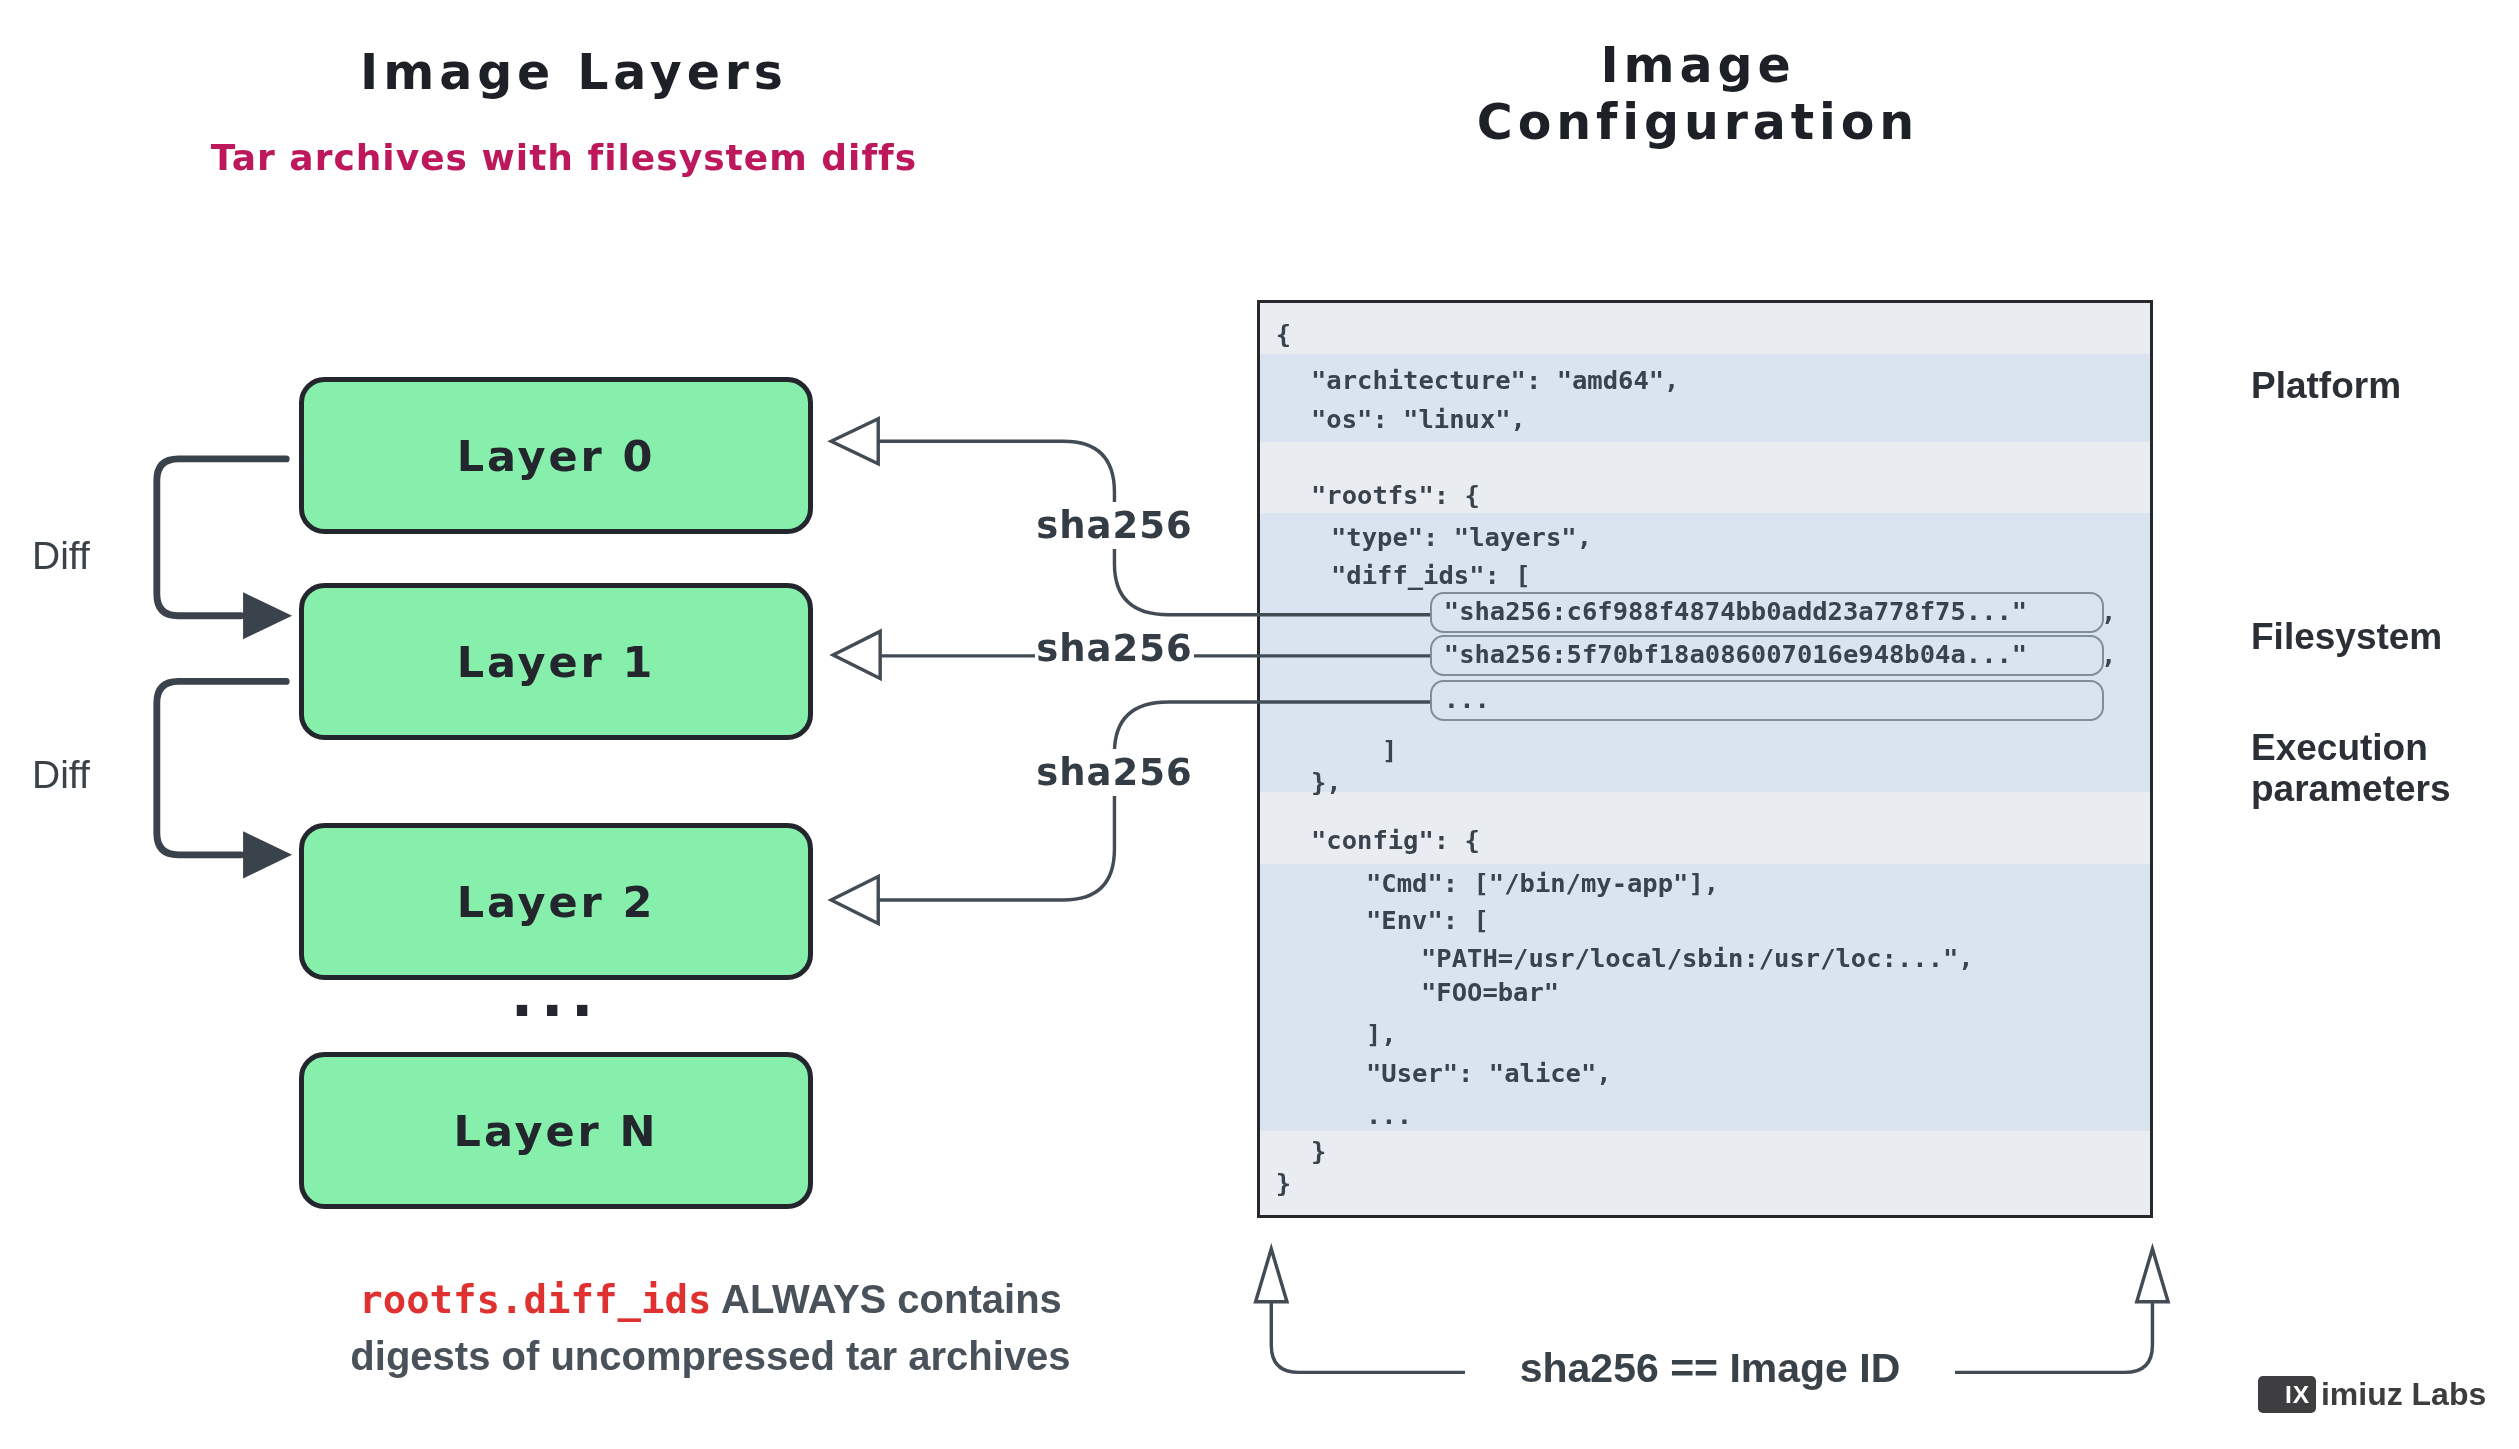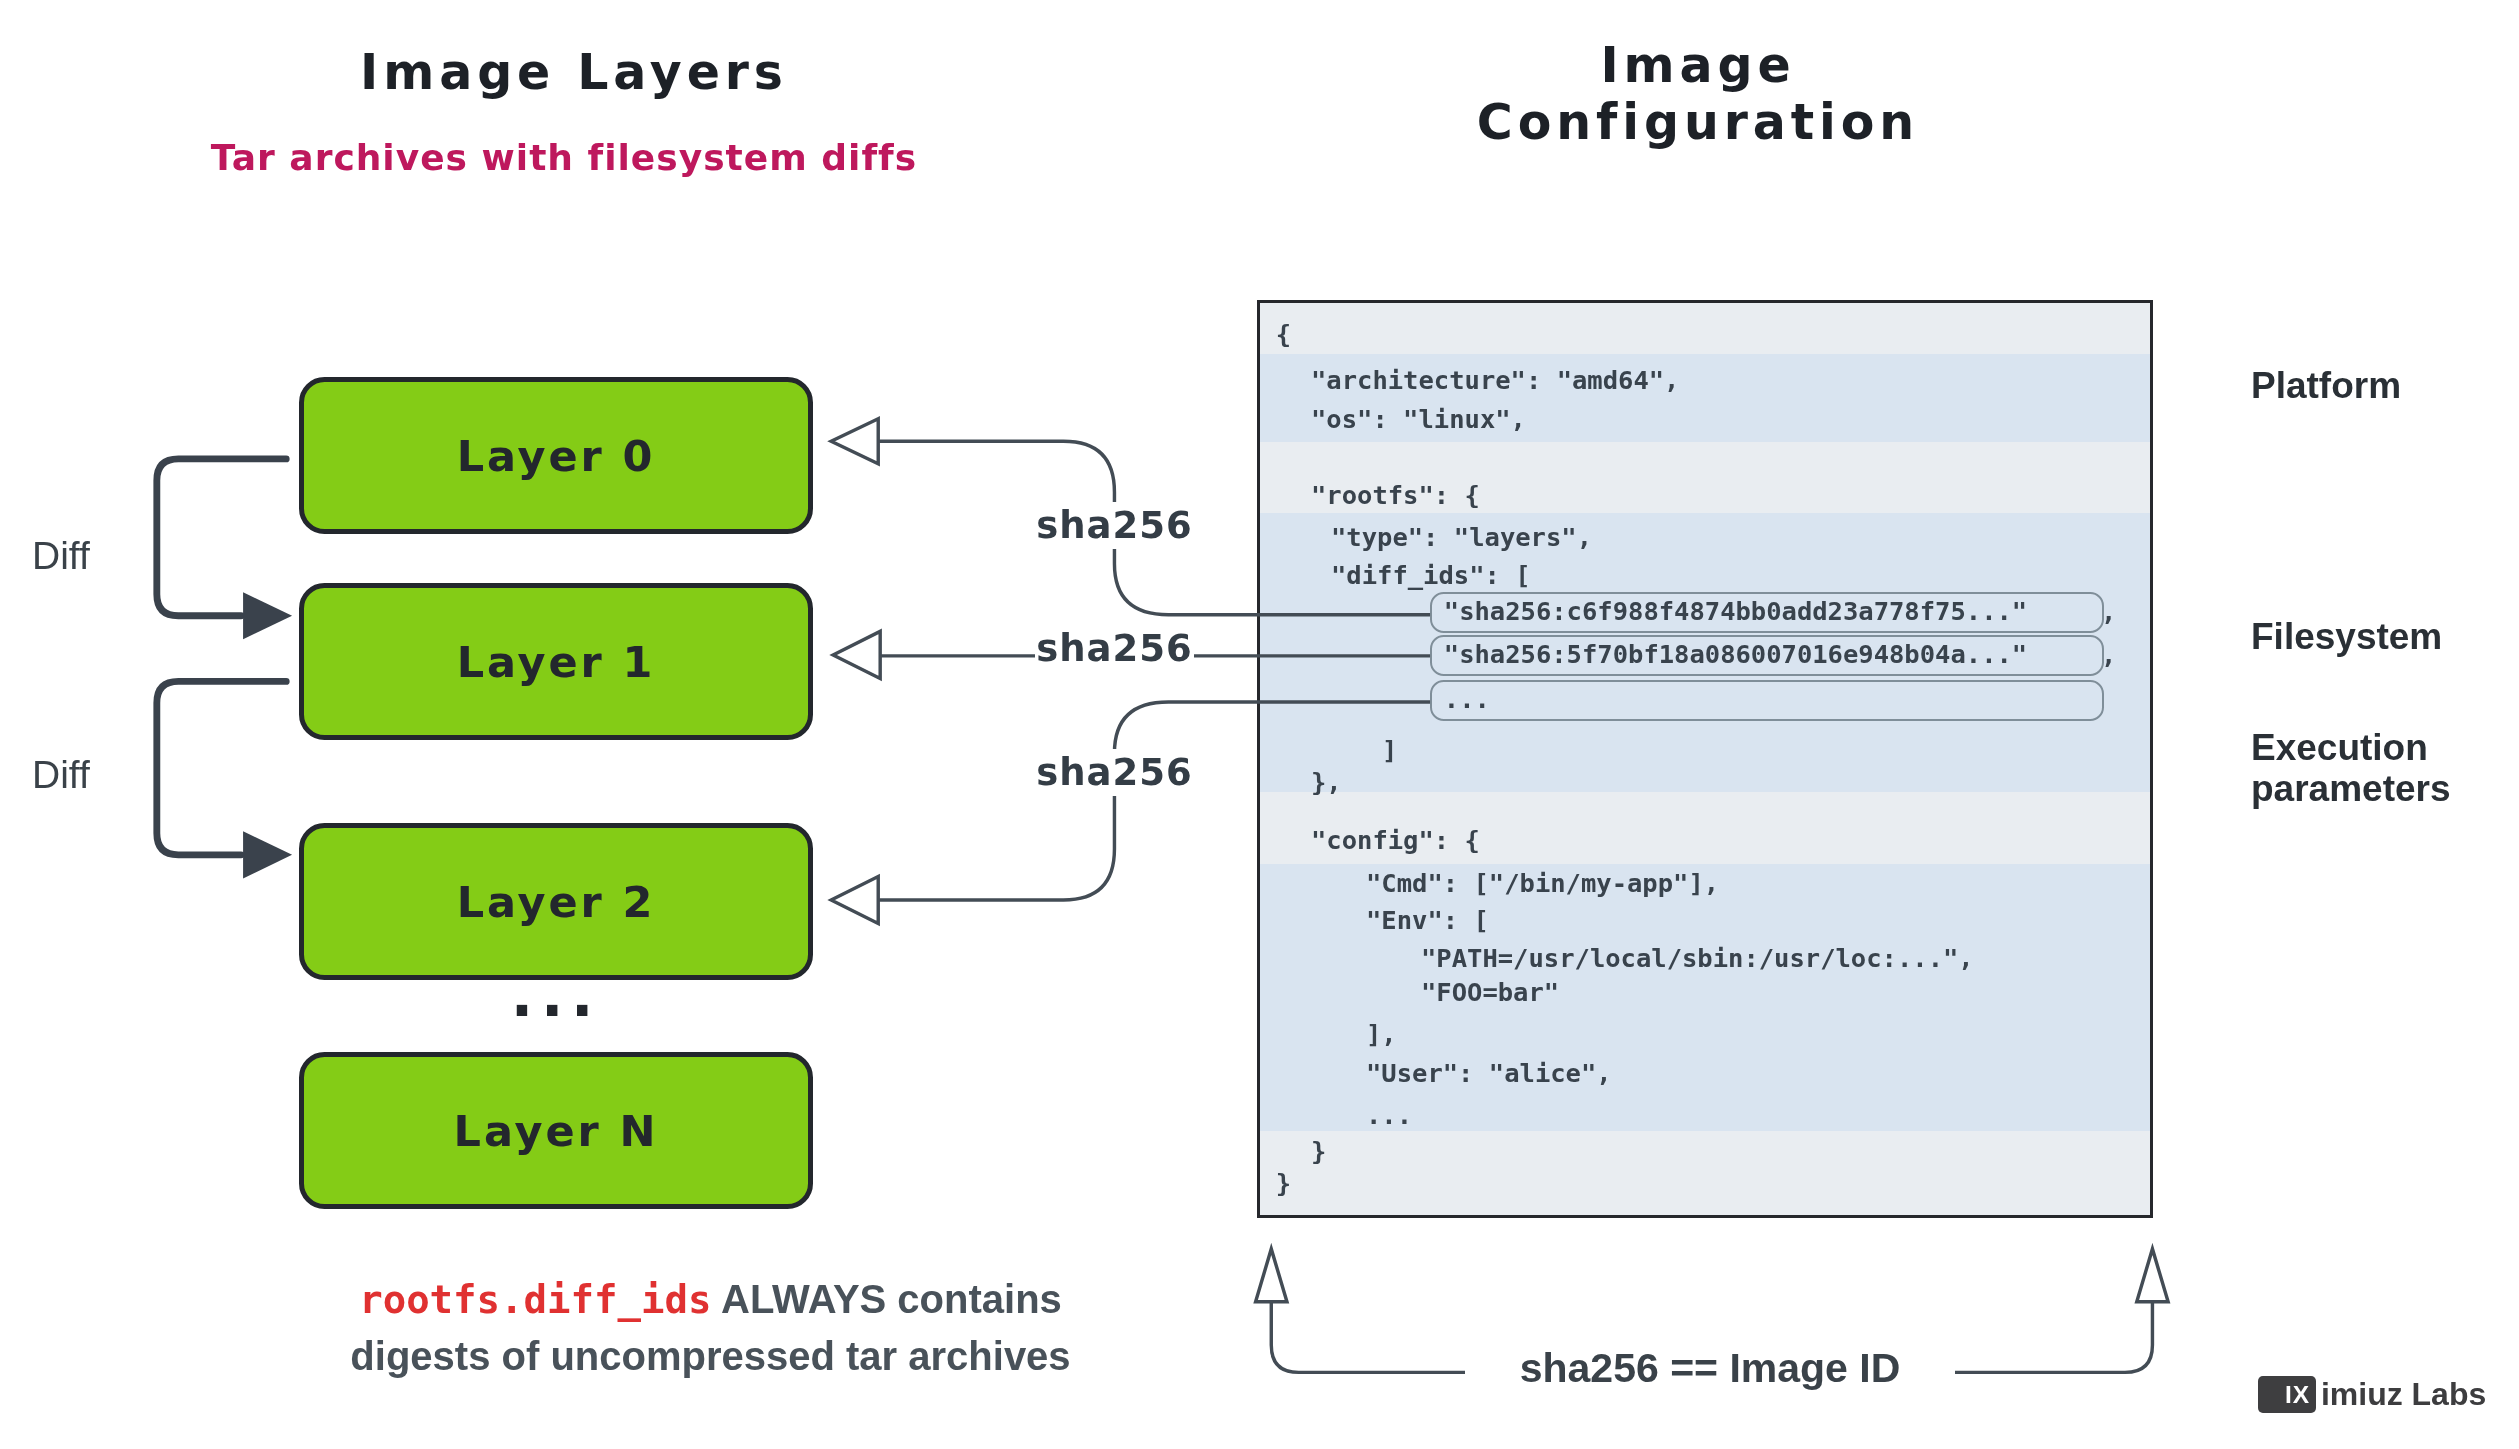--- a/index.html
+++ b/index.html
@@ -7,21 +7,21 @@
     position:relative;width:2520px;height:1450px;background:#ffffff;overflow:hidden;
     font-family:"DejaVu Sans",sans-serif;color:#23272d;
   }
   .abs{position:absolute;}
   
   .col-title{font-size:49px;font-weight:700;letter-spacing:4.9px;color:#1d2127;text-align:center;}
   .col-sub{font-size:36px;font-weight:600;letter-spacing:1px;color:#be185d;text-align:center;}
   
   .layer-box{
     left:299px;width:514px;height:157px;box-sizing:border-box;
-    background:#84cc16;border:5.9px solid #23272d;border-radius:25.5px;
+    background:#86efac;border:5.9px solid #23272d;border-radius:25.5px;
     display:flex;align-items:center;justify-content:center;
     font-size:43px;font-weight:600;letter-spacing:2.9px;color:#23272d;z-index:1;
   }
   .ellipsis-dots{left:299px;width:514px;text-align:center;font-size:59px;font-weight:700;
     letter-spacing:7.8px;color:#23272d;}
   .diff-label{font-size:39px;font-weight:500;color:#3a4249;font-family:"Liberation Sans",sans-serif;}
   
   #arrow-svg{position:absolute;left:0;top:0;z-index:2;}
   
   .sha-label{

